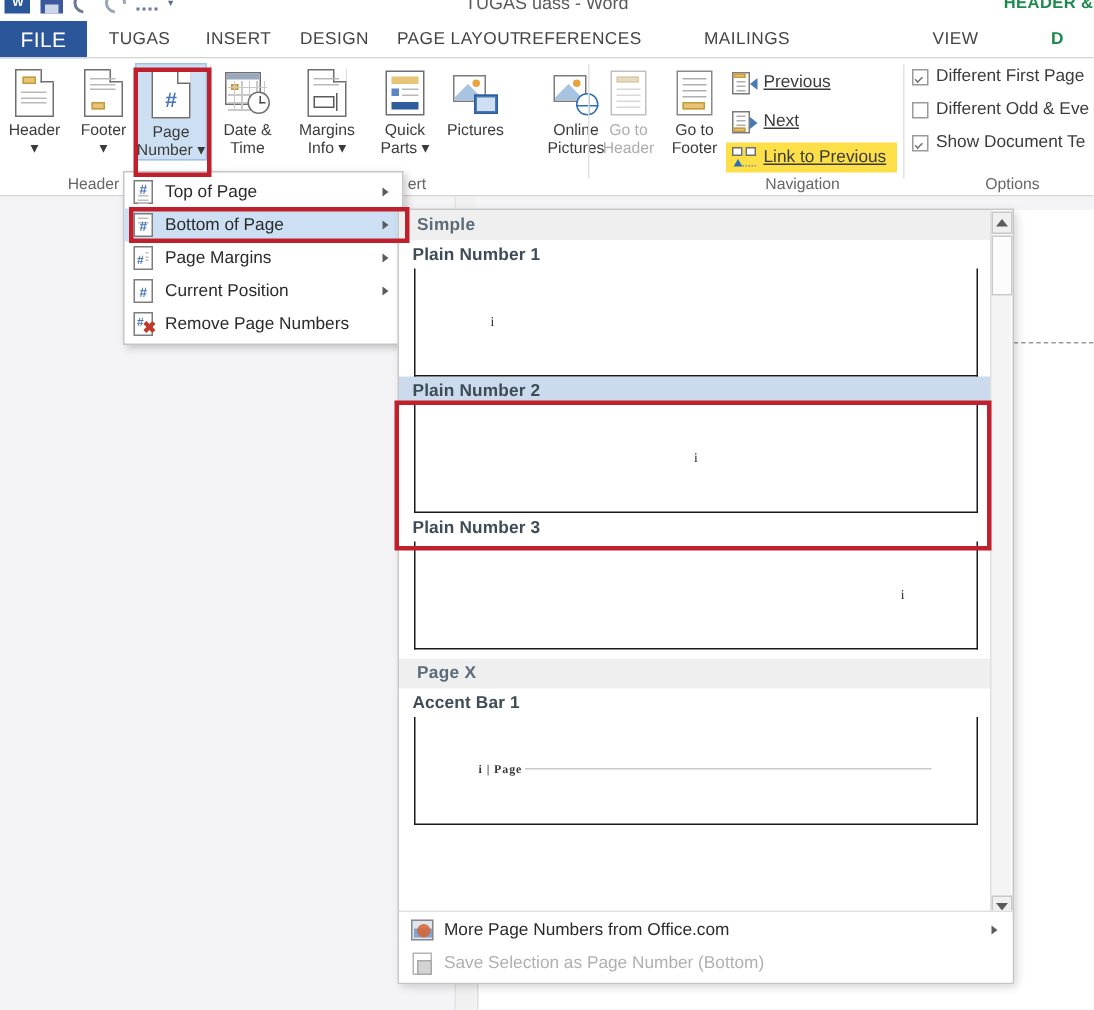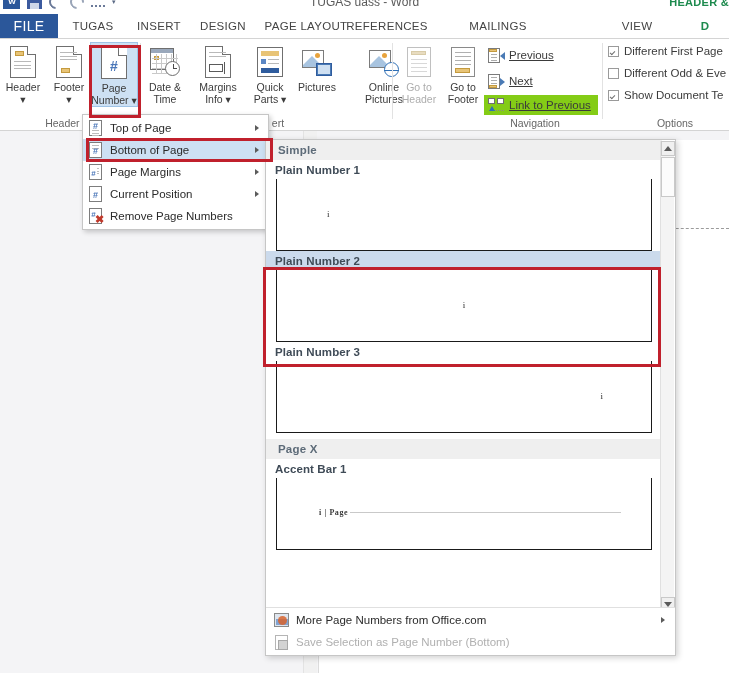--- a/index.html
+++ b/index.html
@@ -112,21 +112,21 @@
   }
   .pgicon .lines { position: absolute; left: 3px; right: 4px; }
   .pgicon .lines i { display: block; height: 1px; background: #b9b9b9; margin-bottom: 2.5px; }
 
   
   .smbtn {
     position: absolute; height: 20px; display: flex; align-items: center;
     gap: 4px; padding: 0 4px; cursor: default; white-space: nowrap;
   }
   .smbtn .lb { font-size: 11.5px; color: #3b3b3b; text-decoration: underline; }
-  .smbtn.active { background: #84cc16; }
+  .smbtn.active { background: #fde047; }
   .navico { width: 17px; height: 15px; position: relative; }
   .navico .pg { position: absolute; left: 0; top: 0; width: 12px; height: 15px; background: #fff; border: 1px solid #7b7b7b; }
   .navico .pg i { display: block; height: 1px; background: #adadad; margin: 2px 2px 0 2px; }
   .navico .tag { position: absolute; background: #e8c477; border: 1px solid #c49a3e; }
 
   
   .cbrow {
     position: absolute; display: flex; align-items: center; gap: 5px;
     white-space: nowrap; cursor: default;
   }

